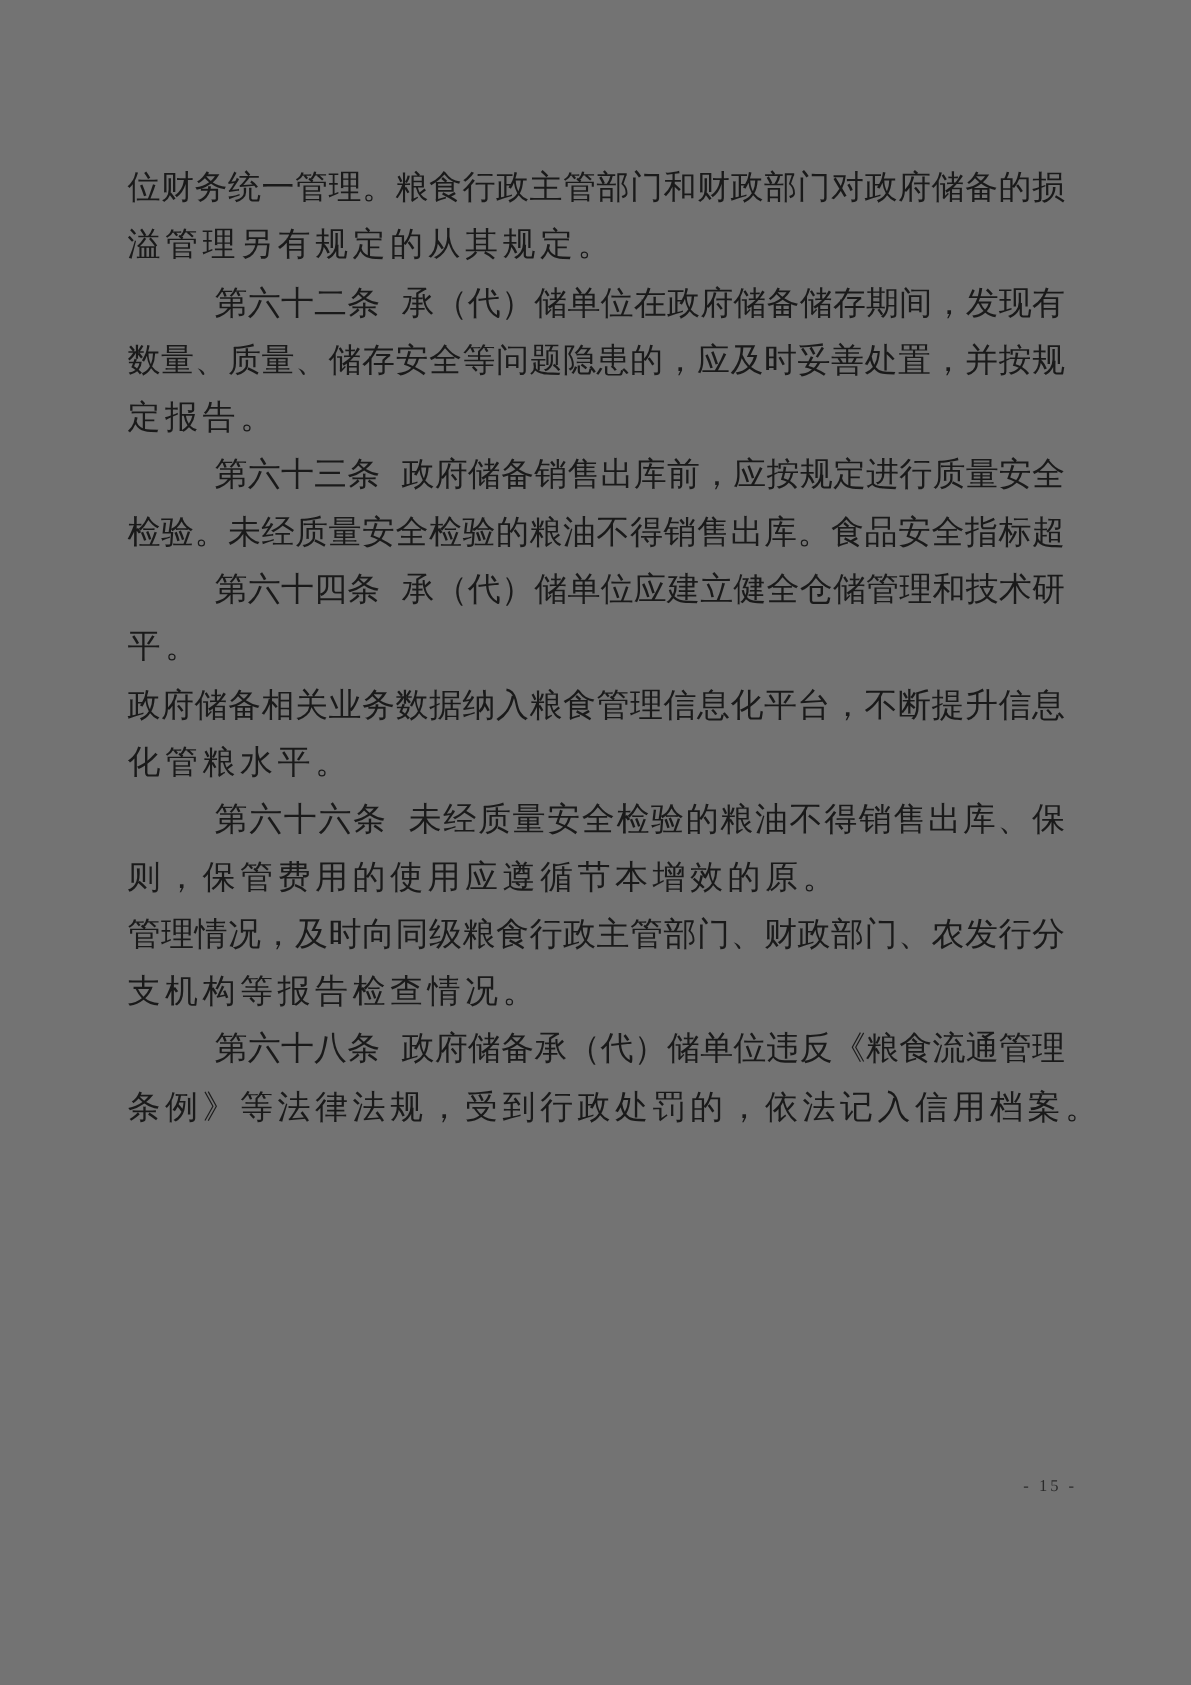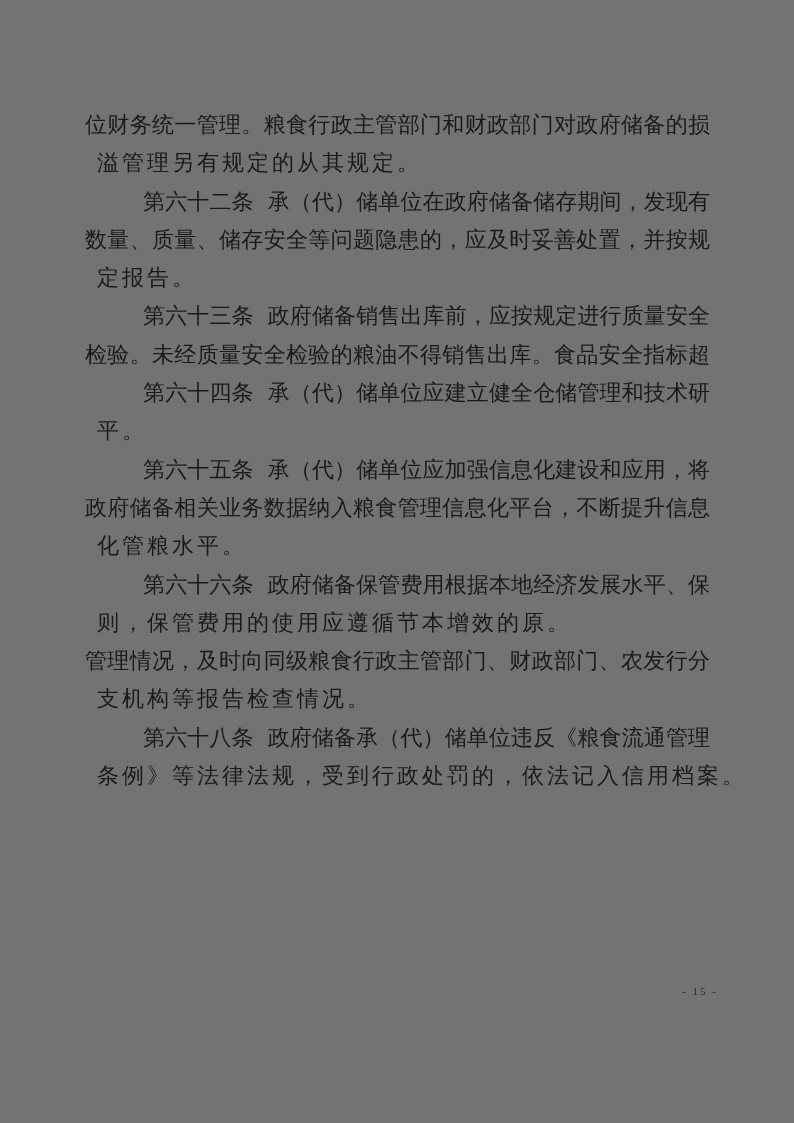--- a/index.html
+++ b/index.html
@@ -27,21 +27,20 @@
     height: 38.3px;
     line-height: 38.3px;
     font-size: 22px;
     text-align: justify;
     text-align-last: justify;
     white-space: nowrap;
   }
   .line.para-end {
     text-align-last: left;
     letter-spacing: 3px;
-    margin-left: 12px;
   }
   .line.indent {
     text-indent: 58px;
   }
   .head {
     font-weight: normal;
     font-family: "Liberation Sans", sans-serif;
     margin-right: 14px;
   }
   .page-number {
@@ -60,24 +59,23 @@
   <div class="text-block">
       <div class="line"><span class="rest">位财务统一管理。粮食行政主管部门和财政部门对政府储备的损</span></div>
       <div class="line para-end"><span class="rest">溢管理另有规定的从其规定。</span></div>
       <div class="line indent"><span class="head">第六十二条</span><span class="rest">承（代）储单位在政府储备储存期间，发现有</span></div>
       <div class="line"><span class="rest">数量、质量、储存安全等问题隐患的，应及时妥善处置，并按规</span></div>
       <div class="line para-end"><span class="rest">定报告。</span></div>
       <div class="line indent"><span class="head">第六十三条</span><span class="rest">政府储备销售出库前，应按规定进行质量安全</span></div>
       <div class="line"><span class="rest">检验。未经质量安全检验的粮油不得销售出库。食品安全指标超</span></div>
       <div class="line indent"><span class="head">第六十四条</span><span class="rest">承（代）储单位应建立健全仓储管理和技术研</span></div>
       <div class="line para-end"><span class="rest">平。</span></div>
-      <div class="line indent"><span class="head">第六十五条</span><span class="rest">承（代）储单位应加强信息化建设和应用，将</span></div>
       <div class="line"><span class="rest">政府储备相关业务数据纳入粮食管理信息化平台，不断提升信息</span></div>
       <div class="line para-end"><span class="rest">化管粮水平。</span></div>
-      <div class="line indent"><span class="head">第六十六条</span><span class="rest">政府储备保管费用根据本地经济发展水平、保</span></div>
+      <div class="line indent"><span class="head">第六十六条</span><span class="rest">未经质量安全检验的粮油不得销售出库、保</span></div>
       <div class="line para-end"><span class="rest">则，保管费用的使用应遵循节本增效的原。</span></div>
       <div class="line"><span class="rest">管理情况，及时向同级粮食行政主管部门、财政部门、农发行分</span></div>
       <div class="line para-end"><span class="rest">支机构等报告检查情况。</span></div>
       <div class="line indent"><span class="head">第六十八条</span><span class="rest">政府储备承（代）储单位违反《粮食流通管理</span></div>
       <div class="line para-end"><span class="rest">条例》等法律法规，受到行政处罚的，依法记入信用档案。</span></div>
     </div>
   <div class="page-number">- 15 -</div>
 </div>
 
 </body></html>

